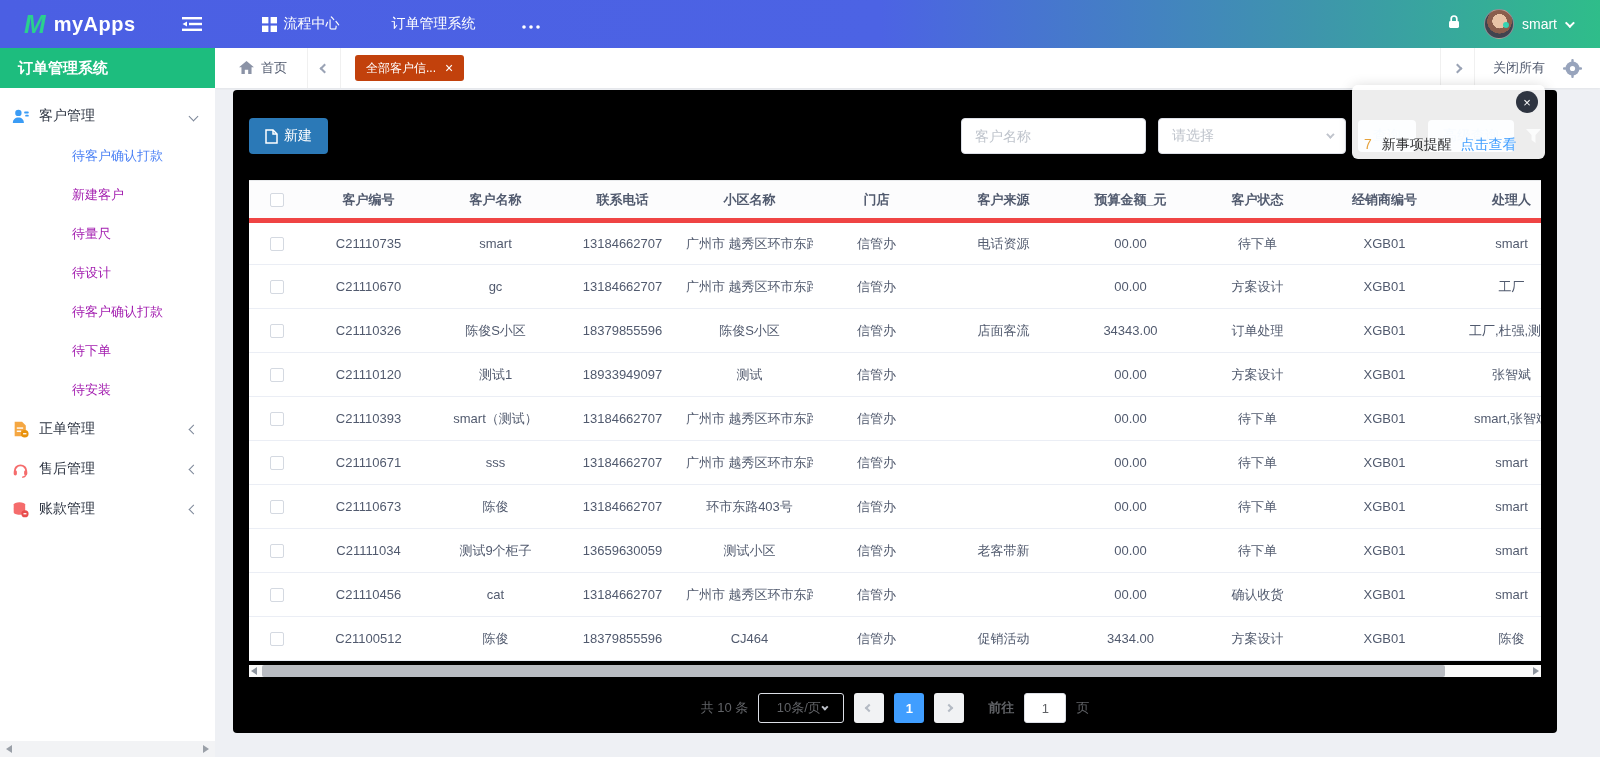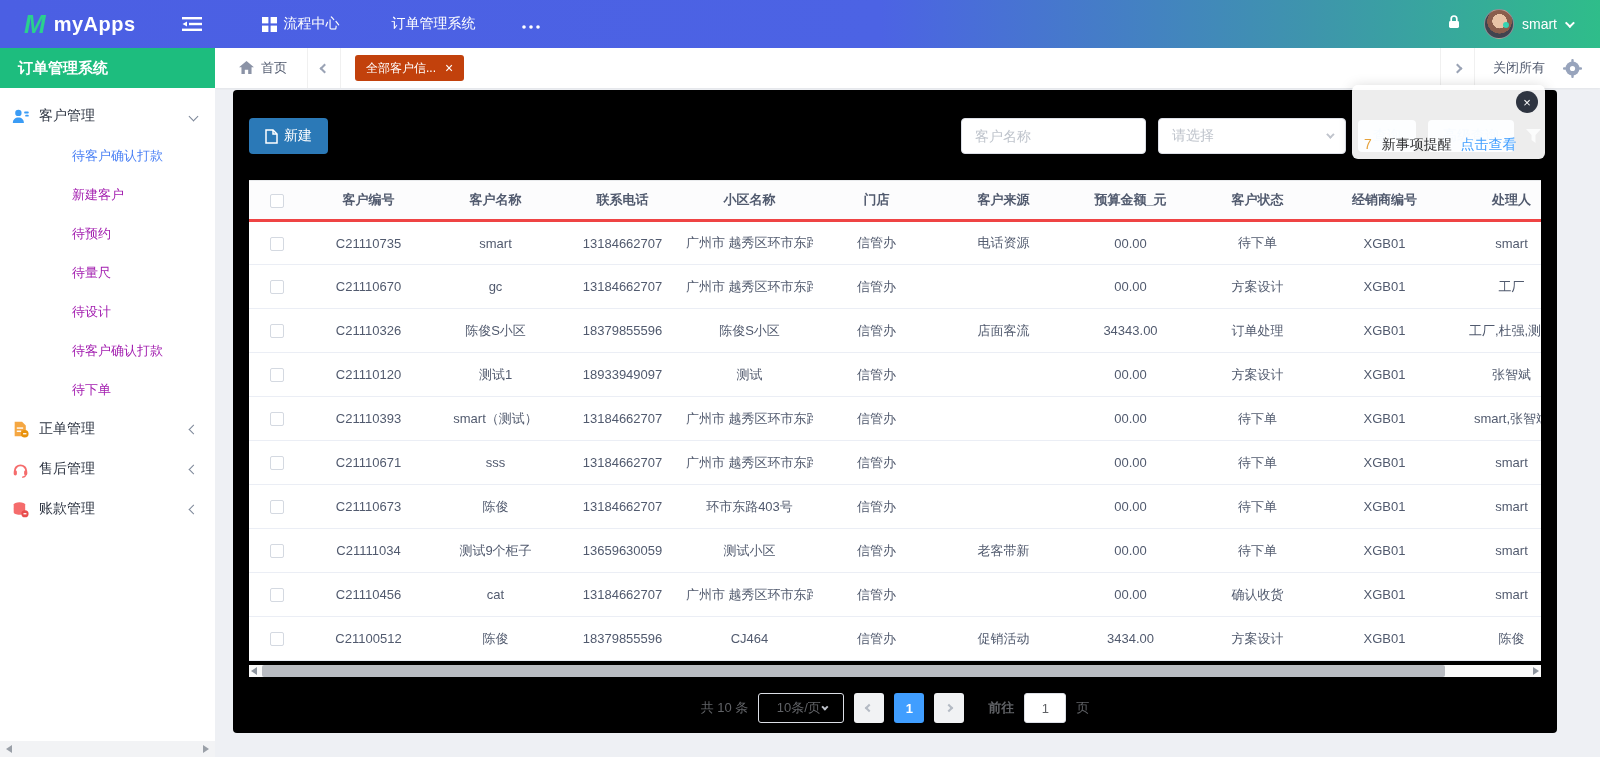--- a/index.html
+++ b/index.html
@@ -81,21 +81,21 @@
   .sel .chev { border-color:#c0c4cc; width:6px; height:6px; }
   .btn-light { background:#d9ecff; color:#8cc5ff; border:none; height:32px; padding:0 15px; border-radius:4px;
     font-size:14px; cursor:pointer; font-family:inherit; white-space:nowrap; }
 
   
   .table-clip { margin:0 16px; overflow:hidden; }
   .grid-table { width:1326px; table-layout:fixed; border-collapse:collapse; }
   .grid-table col.c-check { width:56px; }
   .grid-table col.c-data  { width:127px; }
   .grid-table th { height:40px; font-size:13px; color:#515a6e; font-weight:bold; text-align:center;
-    border-top:1px solid #e8eaec; border-bottom:3px solid #ef4444; background:#fcfcfd; white-space:nowrap; overflow:hidden; }
+    border-top:1px solid #e8eaec; border-bottom:5px solid #ef4444; background:#fcfcfd; white-space:nowrap; overflow:hidden; }
   .grid-table td { height:44px; font-size:13px; color:#515a6e; text-align:center; border-bottom:1px solid #ebeef5;
     white-space:nowrap; overflow:hidden; background:#fff; }
   .checkbox { display:inline-block; width:14px; height:14px; border:1px solid #d4d9e1; border-radius:2px;
     background:#fff; cursor:pointer; vertical-align:middle; }
 
   
   .table-hscroll { margin:4px 16px 0; height:12px; background:#fafafa; position:relative; }
   .table-hscroll .thumb { position:absolute; top:0; left:13px; right:96px; height:12px; background:#b9bcc2; border-radius:2px; }
   .ths-arrow { position:absolute; top:2px; width:0; height:0; border-style:solid; }
   .ths-arrow.l { left:2px; border-width:4px 6px 4px 0; border-color:transparent #8d949e transparent transparent; }
@@ -186,25 +186,25 @@
             <path d="M0.8 14 c0-3.1 2.3-5 5.2-5 s5.2 1.9 5.2 5 Z" fill="#3b9cf5"></path>
             <rect x="11.4" y="3.4" width="4.4" height="1.7" rx=".85" fill="#3b9cf5"></rect>
             <rect x="12.4" y="6.4" width="3.4" height="1.7" rx=".85" fill="#3b9cf5"></rect>
           </svg>
         </span>
         <span>客户管理</span>
         <span class="g-chev down"></span>
       </div>
       <div class="sub-item active">待客户确认打款</div>
       <div class="sub-item">新建客户</div>
-      <div class="sub-item">待预约</div>
       <div class="sub-item">待量尺</div>
       <div class="sub-item">待设计</div>
       <div class="sub-item">待客户确认打款</div>
       <div class="sub-item">待下单</div>
+      <div class="sub-item">待安装</div>
       <div class="group-row">
         <span class="g-icon">
           <svg width="17" height="17" viewBox="0 0 16 16">
             <path d="M2.5 0.8 h7 l3.5 3.5 v10 H2.5 Z" fill="#f5a742"></path>
             <rect x="4.5" y="6" width="6" height="1.3" fill="#fff"></rect>
             <rect x="4.5" y="9" width="4" height="1.3" fill="#fff"></rect>
             <circle cx="12" cy="12" r="3.6" fill="#e8920c"></circle>
             <rect x="10.4" y="11.4" width="3.2" height="1.2" fill="#fff"></rect>
           </svg>
         </span>

